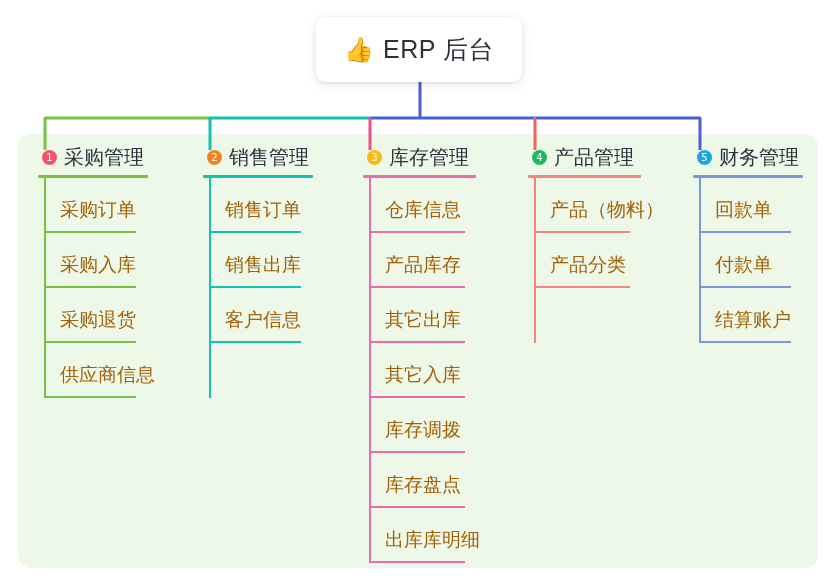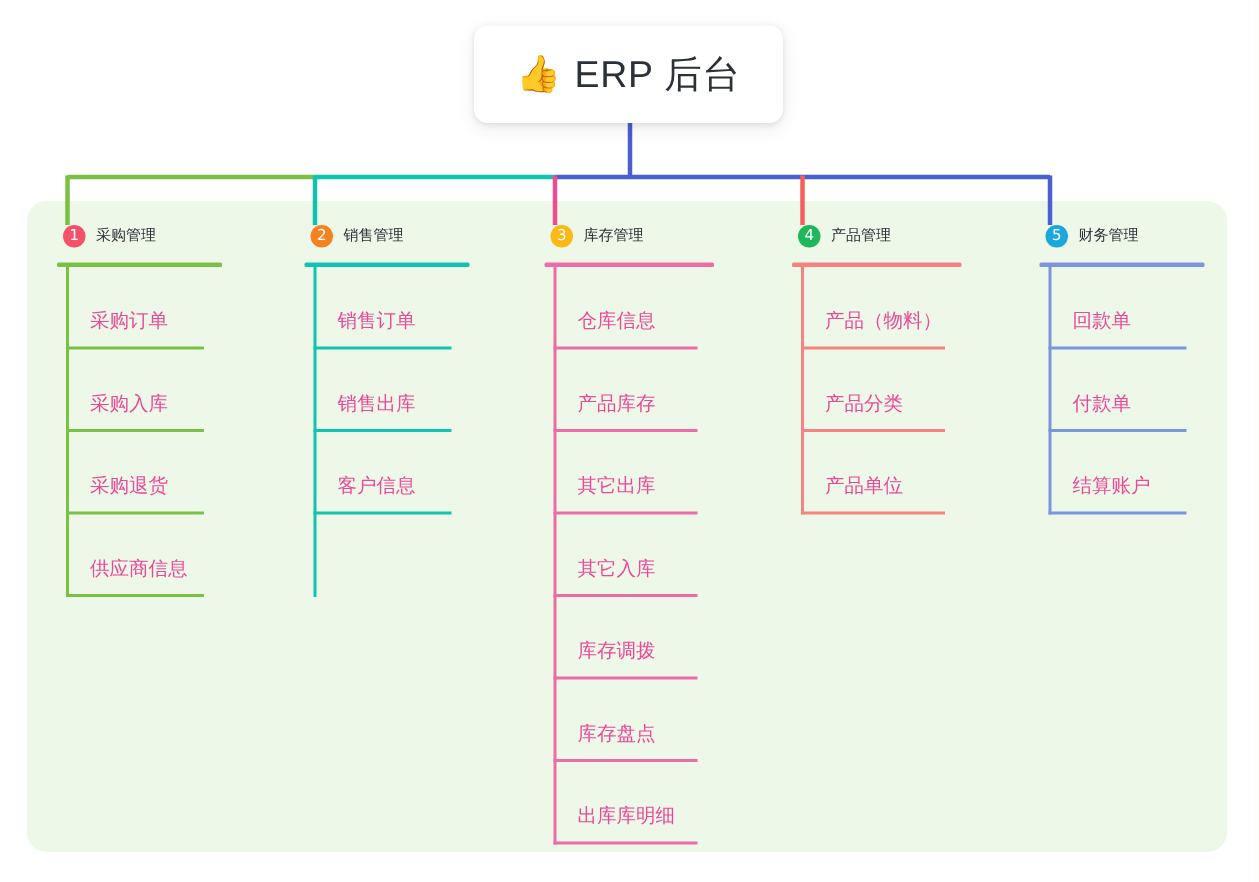--- a/index.html
+++ b/index.html
@@ -51,34 +51,34 @@
     height:22px;
     padding-left:4px;
     white-space:nowrap;
   }
   .badge{
     width:15px;height:15px;border-radius:50%;
     color:#fff;font-size:10px;line-height:15px;text-align:center;
     font-family:"DejaVu Sans",sans-serif;
     flex:0 0 auto;
   }
-  .head-label{font-size:10px;color:#2b3138;}
+  .head-label{font-size:20px;color:#2b3138;}
   .head-rule{height:3px;border-radius:1px;margin-top:7px;}
 
   .items{position:relative;margin-top:0;}
   .spine{position:absolute;left:6px;top:0;width:2px;}
   .item{
     position:relative;
     height:55px;
     box-sizing:border-box;
   }
   .item-label{
     position:absolute;
     left:22px;bottom:10px;
-    font-size:13px;color:#ec4899;white-space:nowrap;font-family:Liberation Serif, serif;
+    font-size:19px;color:#a16207;white-space:nowrap;font-family:Liberation Serif, serif;
   }
   .item-rule{
     position:absolute;
     left:6px;bottom:0;
     height:1.6px;
   }
 </style>
 </head>
 <body>
 
@@ -201,24 +201,20 @@
         <div class="items" style="height: 117px;">
           <div class="spine" style="background: rgb(246, 131, 127); height: 165px;"></div>
           <div class="item">
             <span class="item-label">产品（物料）</span>
             <div class="item-rule" style="background: rgb(246, 131, 127); width: 96px;"></div>
           </div>
           <div class="item">
             <span class="item-label">产品分类</span>
             <div class="item-rule" style="background: rgb(246, 131, 127); width: 96px;"></div>
           </div>
-          <div class="item">
-            <span class="item-label">产品单位</span>
-            <div class="item-rule" style="background: rgb(246, 131, 127); width: 96px;"></div>
-          </div>
         </div>
       </div>
       <div class="col" style="left: 693px;">
         <div class="col-head">
           <span class="badge" style="background: rgb(25, 167, 222);">5</span>
           <span class="head-label">财务管理</span>
         </div>
         <div class="head-rule" style="background: rgb(123, 150, 221); width: 110px;"></div>
         <div class="items" style="height: 165px;">
           <div class="spine" style="background: rgb(123, 150, 221); height: 165px;"></div>

